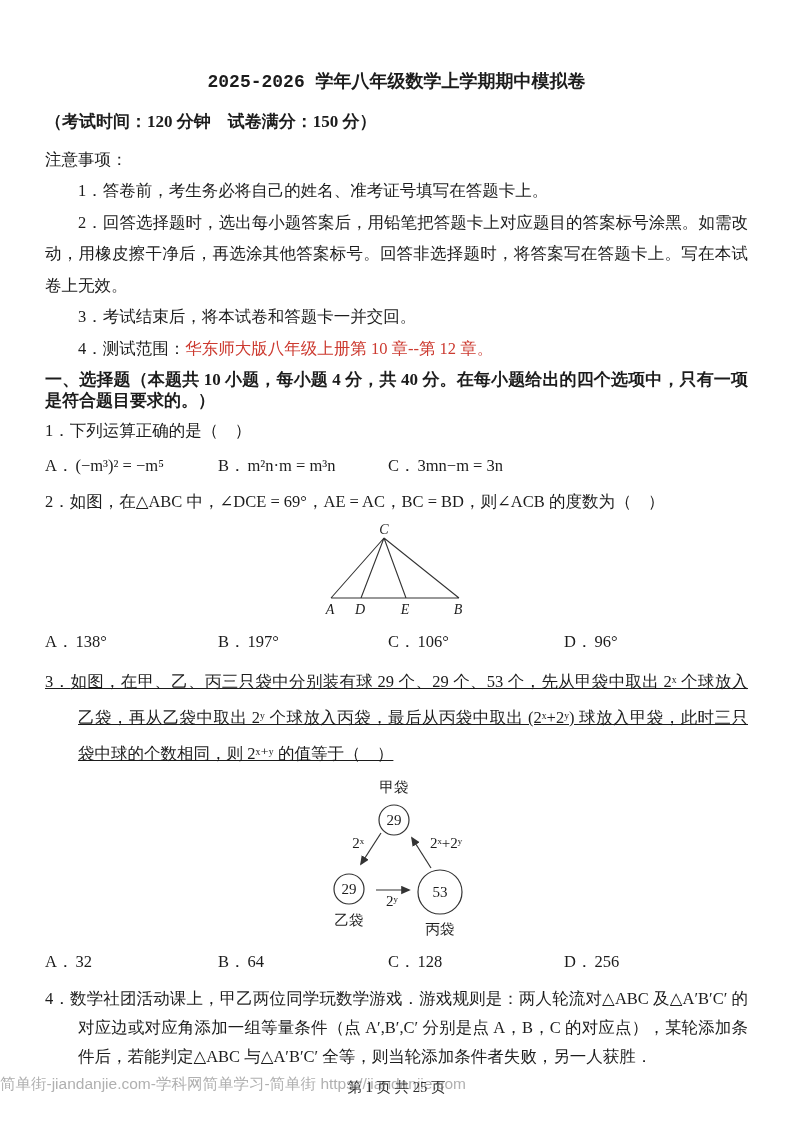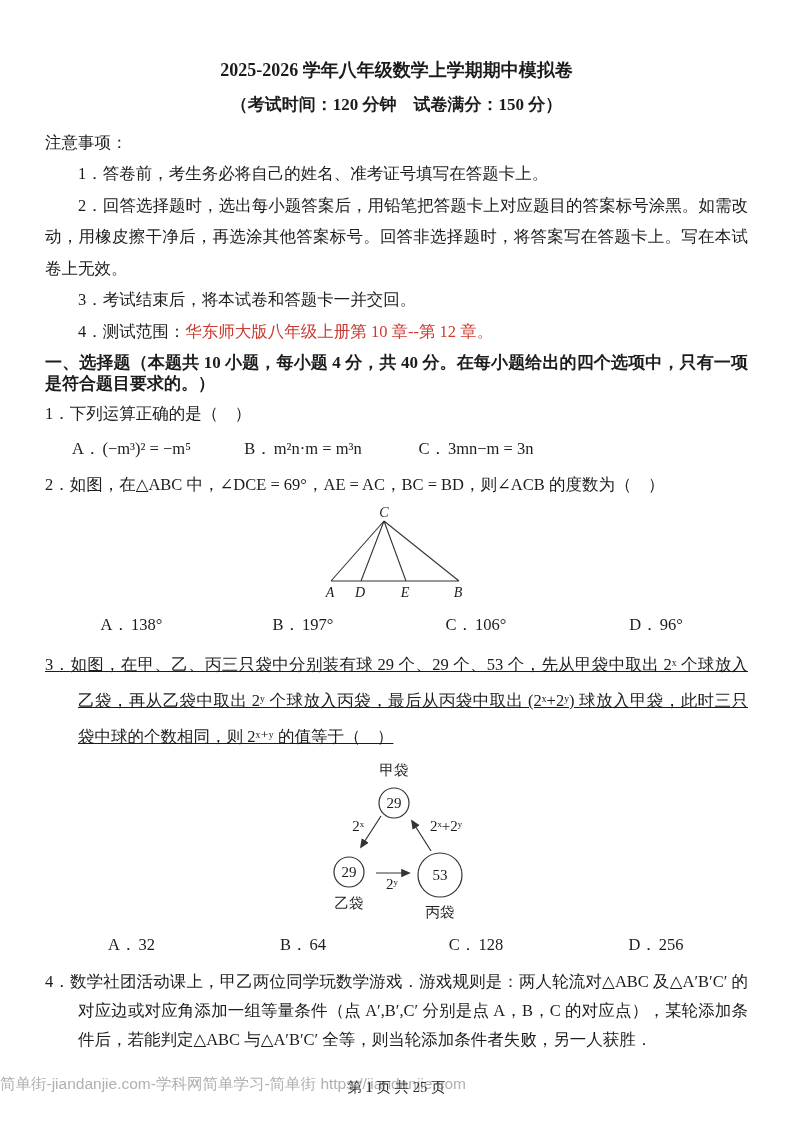--- a/index.html
+++ b/index.html
@@ -4,41 +4,41 @@
 <style>
   html,body{margin:0;padding:0;background:#e8e8e8;}
   .page{
     width:793px;height:1122px;margin:0 auto;background:#ffffff;
     position:relative;overflow:hidden;
     font-family:"Liberation Serif","DejaVu Serif",serif;
     color:#1c1c1c;font-size:16.5px;
   }
   .content{padding:54px 45px 0 45px;}
   .title{
-    margin:4px;text-align:center;font-weight:700;font-size:18px;line-height:24px;
+    margin:16px;text-align:center;font-weight:700;font-size:18px;line-height:24px;font-family:Liberation Mono, monospace;
   }
   .subtitle{
-    text-align:center;font-weight:700;font-size:17px;line-height:24px;margin-top:11px;
+    font-weight:700;font-size:17px;line-height:24px;margin-top:11px;
   }
   .notice-heading{line-height:31px;margin-top:10px;}
   .notice-item{
     margin:0;line-height:31.5px;text-indent:33px;text-align:justify;
   }
   .red{color:#cc3a30;}
   .section-heading{
     margin:5px 0 0 0;font-weight:700;line-height:21px;text-align:justify;font-size:17px;
   }
   .question{
     margin:4px 0 0 0;line-height:32px;text-align:justify;
     padding-left:33px;text-indent:-33px;
   }
   .question.tall{line-height:36px;margin-top:6px;text-decoration:underline;}
   .options{
     display:grid;grid-template-columns:173px 170px 176px 1fr;
-    line-height:33px;margin:2px 0;text-align:center;
+    line-height:33px;margin:2px 0;
   }
   .option{white-space:nowrap;}
   .opt-label{margin-right:2px;}
   .figure-wrap{text-align:center;margin:4px 0 2px 0;}
   svg text{fill:#1c1c1c;font-family:"Liberation Serif","DejaVu Serif",serif;}
   svg .math{font-style:italic;font-size:14px;}
   svg .num{font-size:15px;}
   svg .cjk{font-size:14.5px;}
   .footer{position:absolute;left:0;right:0;bottom:24px;height:24px;}
   .watermark{

